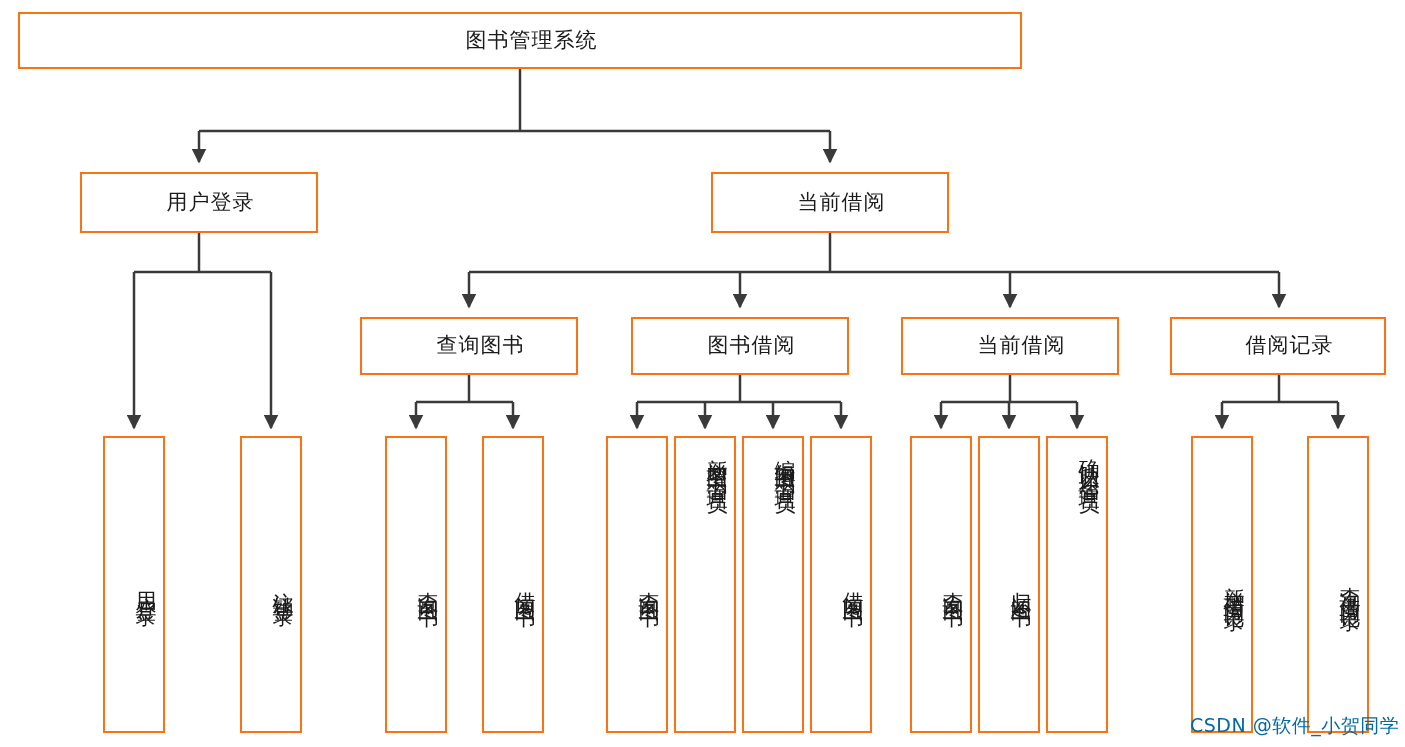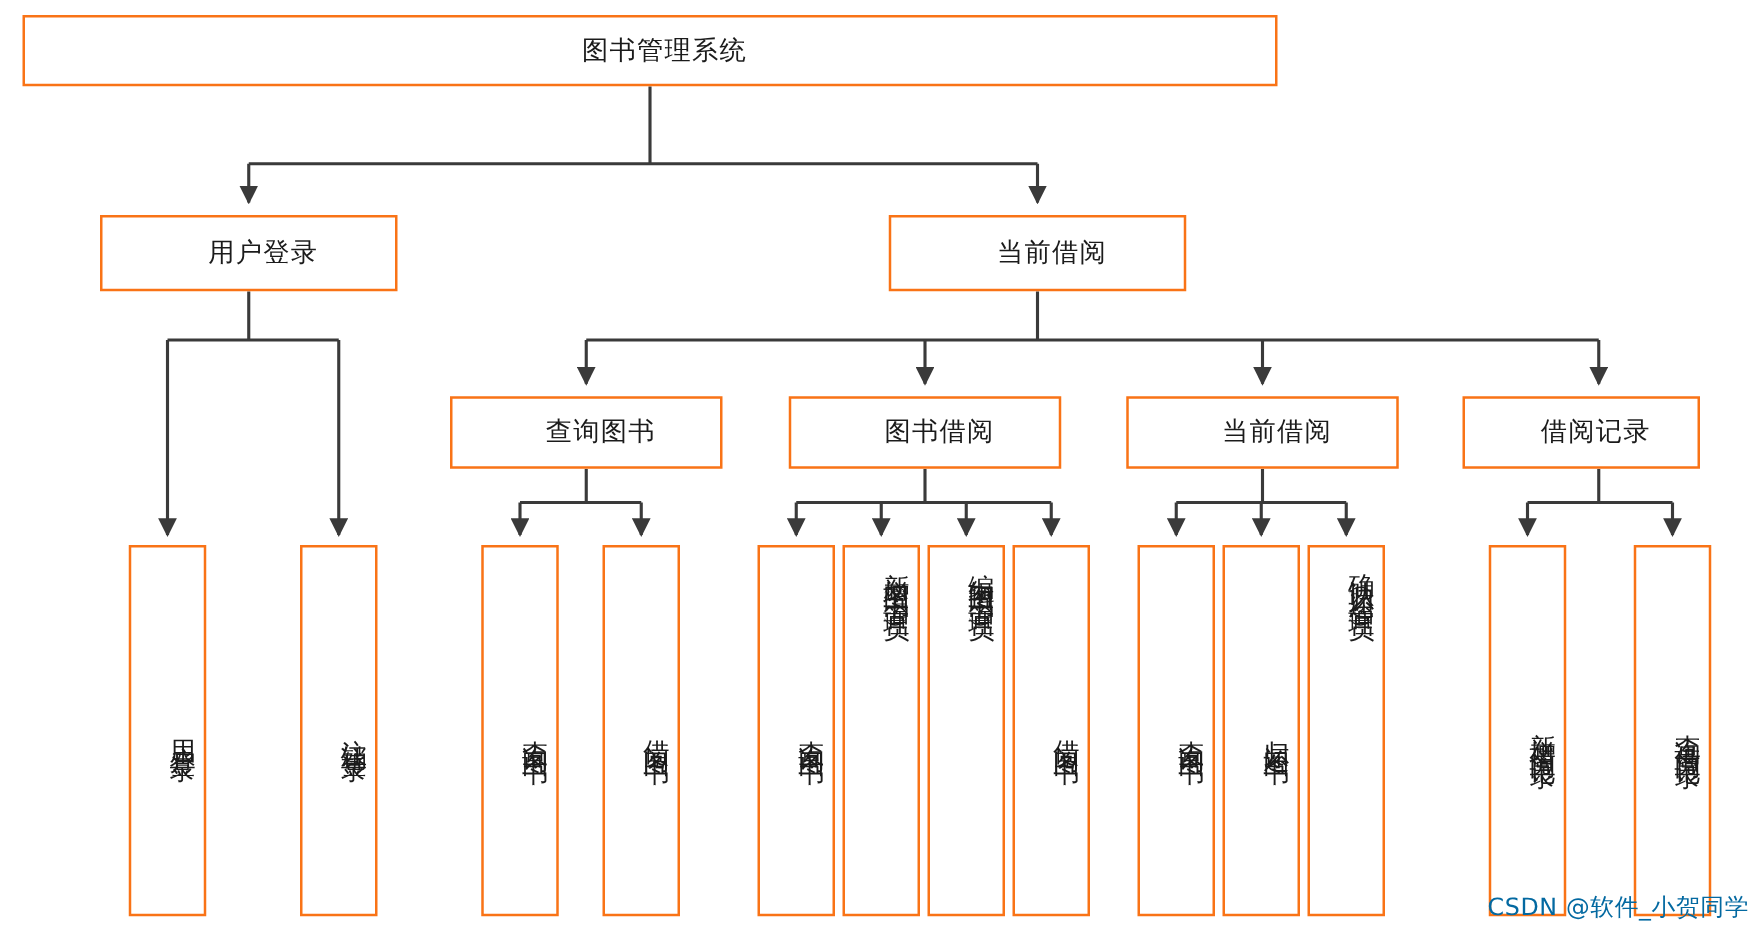--- a/index.html
+++ b/index.html
@@ -151,21 +151,21 @@
 
   <div class="node node-h" style="left:360px; top:317px; width:218px; height:58px;">
     <span class="label">查询图书</span>
   </div>
   <div class="node node-h" style="left:901px; top:317px; width:218px; height:58px;">
     <span class="label">当前借阅</span>
   </div>
   <div class="node node-h" style="left:631px; top:317px; width:218px; height:58px;">
     <span class="label">图书借阅</span>
   </div>
-  <div class="node node-h" style="left:1170px; top:317px; width:190px; height:58px;">
+  <div class="node node-h" style="left:1170px; top:317px; width:216px; height:58px;">
     <span class="label">借阅记录</span>
   </div>
 
   <div class="node node-v center" style="left:103px; top:436px; width:62px; height:297px;">
     <span class="label">用户登录</span>
   </div>
   <div class="node node-v center" style="left:240px; top:436px; width:62px; height:297px;">
     <span class="label">注销登录</span>
   </div>
 

